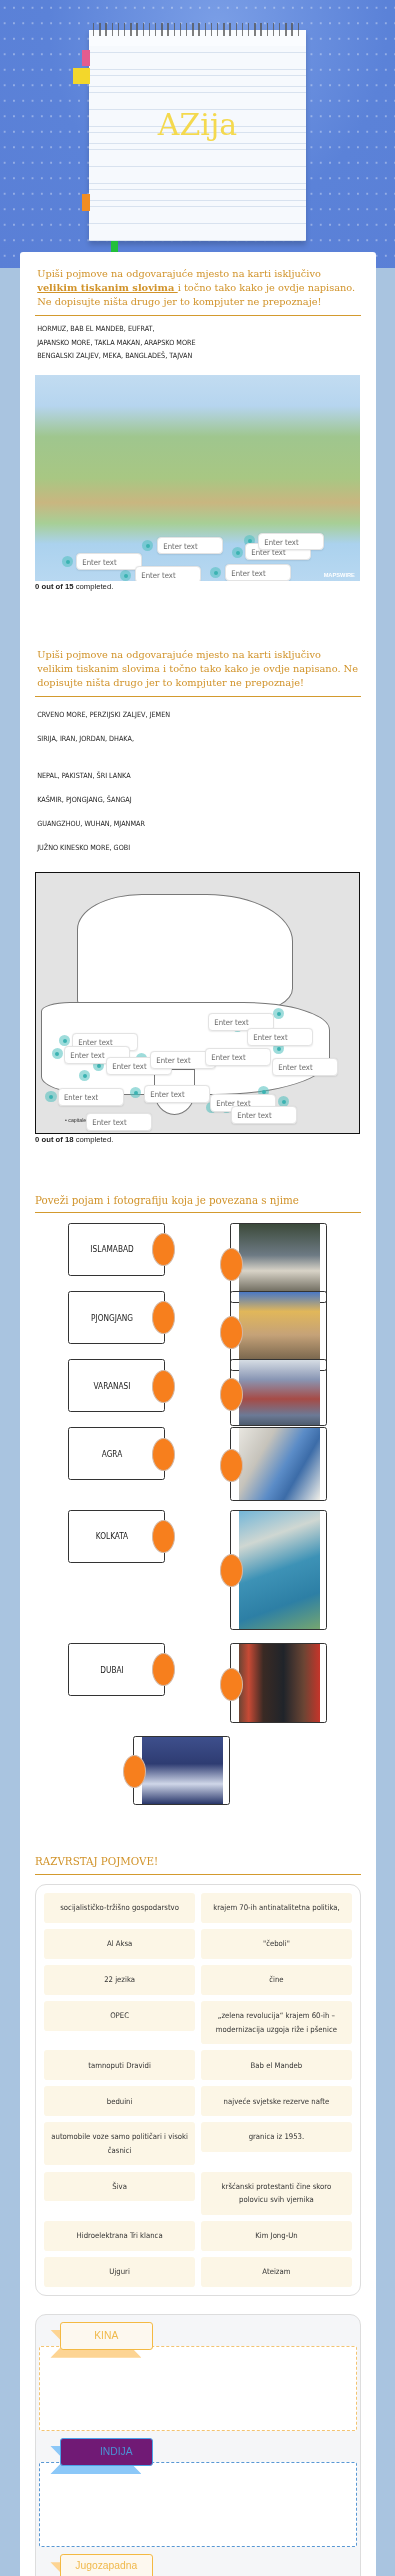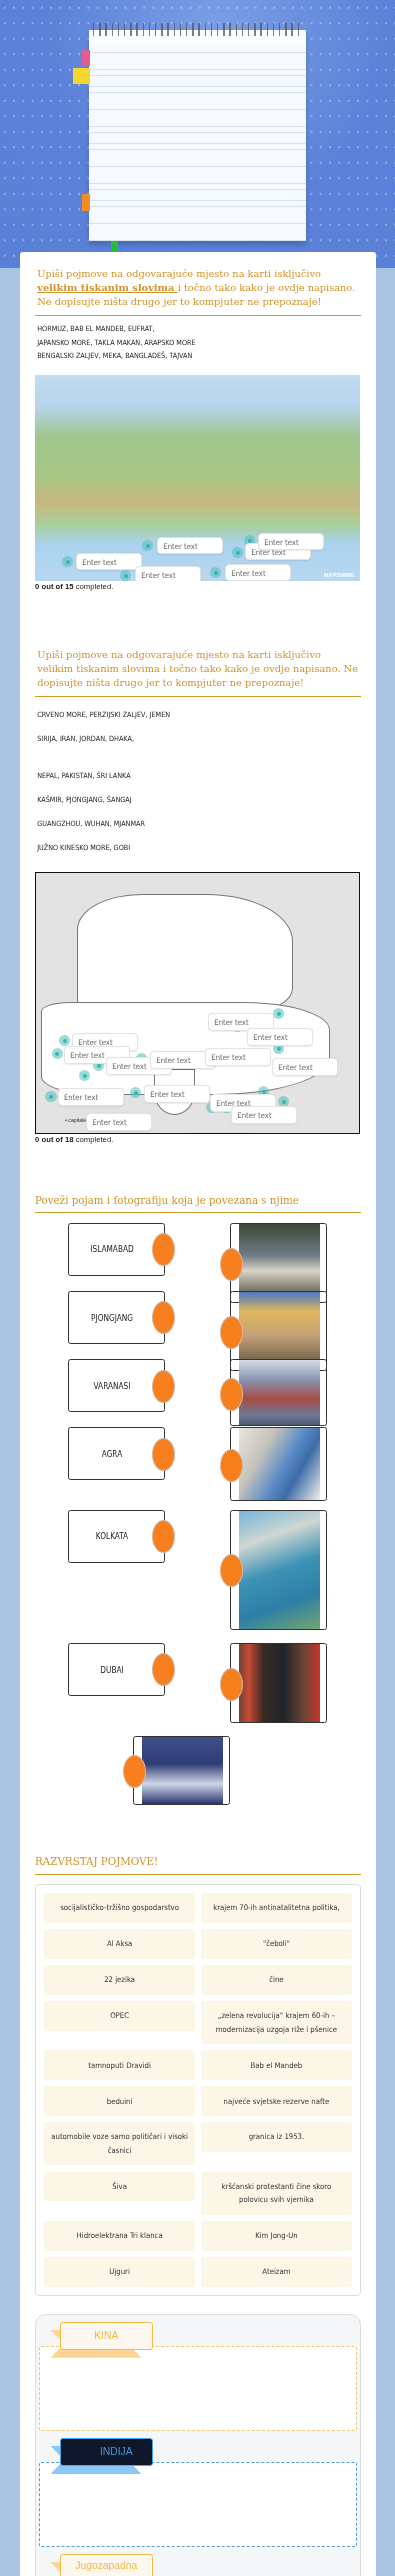--- a/index.html
+++ b/index.html
@@ -31,45 +31,46 @@
   .progress { font-size: 7.7px; margin-top: 1px; color: #222; }
   .progress b { font-weight: bold; margin-top: 24px; }
   .section-title { font-family: "DejaVu Serif", serif; color: #d1932a; font-size: 10.3px; line-height: 14px; padding-bottom: 5.2px; border-bottom: 1px solid #d39a2e; margin: 49px 0 9.3px; }
   .match-row { display: flex; align-items: flex-start; margin-left: 33px; margin-bottom: 13.4px; }
   .term-box { position: relative; width: 97px; height: 53px; border: 0.8px solid #333; border-radius: 2.6px; display: flex; align-items: center; justify-content: center; font-family: "DejaVu Sans Condensed", "DejaVu Sans", sans-serif; font-size: 8.2px; color: #222; text-align: center; padding: 0 14.4px 0 5.2px; }
   .dot { position: absolute; width: 23px; height: 33px; border-radius: 50%; background: #f77f1d; border: 0.8px solid #d2b7a5; }
   .term-box .dot { right: -11.3px; top: 9.3px; }
   .img-box { position: relative; margin-left: 65px; width: 97px; border: 0.8px solid #333; border-radius: 2.6px; overflow: visible; }
   .img-box .photo { margin-left: 7.7px; width: 81px; height: 100%; }
   .img-box .dot { left: -11.3px; }
-  .sort-box { border: 0.5px solid #ddd; border-radius: 4px; padding: 8.2px; display: grid; grid-template-columns: 1fr 1fr; gap: 6.2px 6.2px; }
+  .sort-box { border: 0.5px solid #ddd; border-radius: 11px; padding: 8.2px; display: grid; grid-template-columns: 1fr 1fr; gap: 6.2px 6.2px; }
   .sort-item { background: #fcf6e6; border-radius: 3.1px; padding: 8.2px 6.2px; text-align: center; font-family: "DejaVu Sans Condensed", "DejaVu Sans", sans-serif; font-size: 7.7px; color: #333; line-height: 13.4px; align-self: start; }
   .cats { margin-top: 18.5px; background: #f5f6f8; border: 0.5px solid #ddd; border-radius: 11px; padding: 6.2px 3.1px 4.1px; display: grid; grid-template-columns: 1fr; gap: 7.2px 5.2px; }
   .cat { position: relative; height: 109px; }
   .cat .drop { position: absolute; left: 0; right: 0; top: 24px; bottom: 0; border: 1px dashed; border-radius: 2.1px; background: #fff; }
   .cat .ribbon { position: absolute; left: 11.3px; width: 91px; top: 8.2px; height: 28px; }
   .cat .label { position: absolute; left: 20.6px; top: 0; width: 93px; min-height: 28px; border: 1px solid; border-radius: 3.1px; display: flex; align-items: center; justify-content: center; text-align: center; font-size: 10.3px; line-height: 15.5px; padding: 3.1px; }
   .cat.orange .drop { border-color: #f3c472; }
   .cat.orange .ribbon { background: #fdd493; clip-path: polygon(0 0, 100% 0, 85% 50%, 100% 100%, 0 100%, 15% 50%); }
   .cat.orange .label { border-color: #f4b942; background: #fdf8ef; color: #f0b94c; }
   .cat.blue .drop { border-color: #5898d4; }
   .cat.blue .ribbon { background: #8cc8f8; clip-path: polygon(0 0, 100% 0, 85% 50%, 100% 100%, 0 100%, 15% 50%); }
-  .cat.blue .label { border-color: #4aa3e8; background: #0f172a; color: #4a93d4; padding-left: 23px; }
+  .cat.blue .label { border-color: #4aa3e8; background: #701a75; color: #4a93d4; padding-left: 23px; }
 </style>
 </head>
 <body>
 
 <div class="hero">
   <div class="hero-dots"></div>
   <div class="notebook">
     <div class="spiral"></div>
     <div class="tab pink"></div>
     <div class="tab yellow"></div>
     <div class="tab orange"></div>
     <div class="tab green"></div>
+    <div class="hero-title">AZija</div>
   </div>
 </div>
 
 <div class="card">
 
   <div class="instr">
     <span>Upiši pojmove na odgovarajuće mjesto na karti isključivo </span><u>velikim tiskanim slovima </u><span> i točno tako kako je  ovdje napisano. Ne dopisujte ništa drugo jer to kompjuter ne prepoznaje!</span>
   </div>
   <div class="words">
     <p>HORMUZ, BAB EL MANDEB, EUFRAT,</p>

